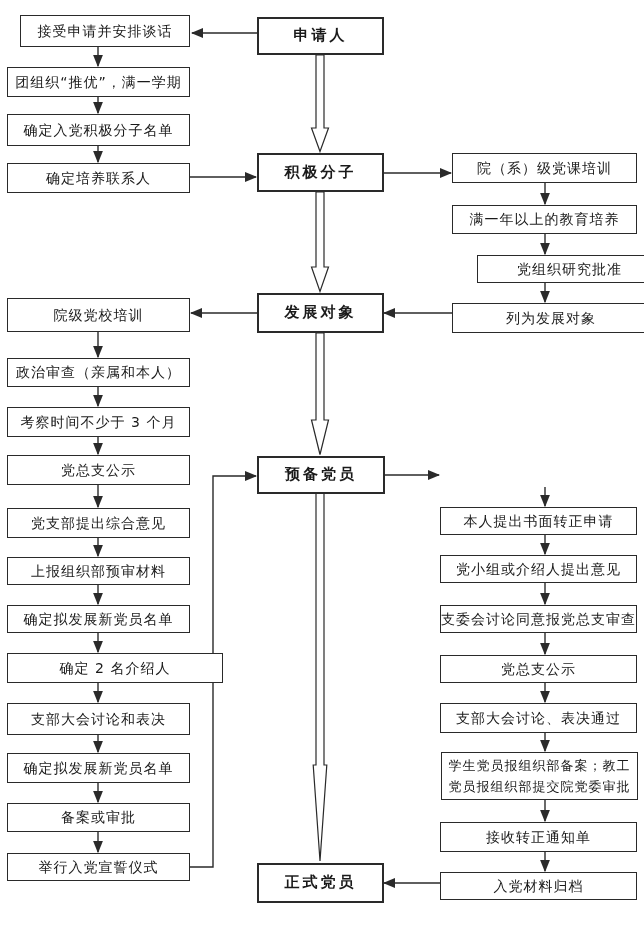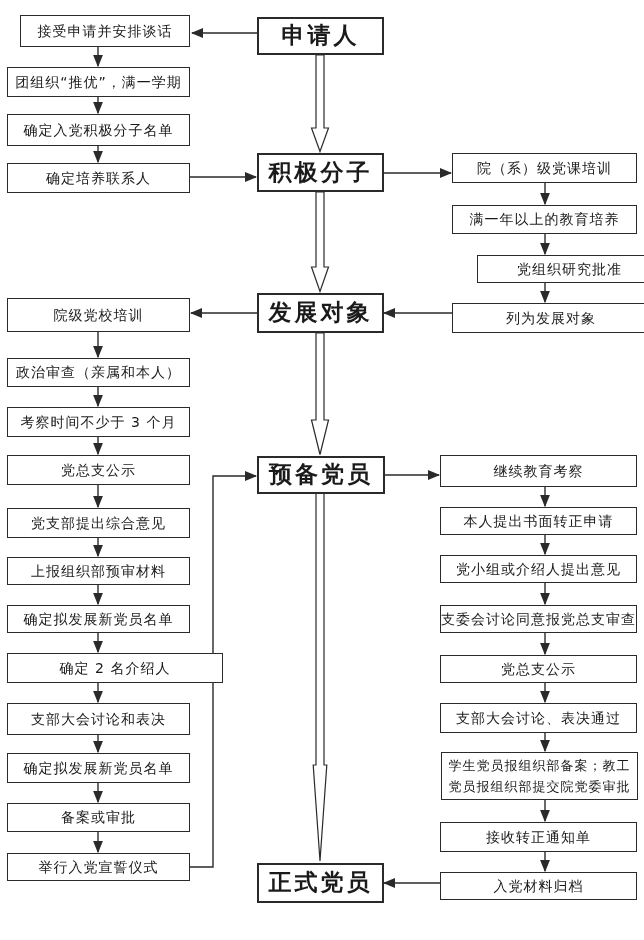--- a/index.html
+++ b/index.html
@@ -24,21 +24,21 @@
     text-align:center;
     font-size:14px;
     line-height:1.3;
     letter-spacing:1px;
     white-space:nowrap;
     color:#1a1a1a;
   }
   .node.main{
     border-width:2px;
     font-weight:bold;
-    font-size:23px;
+    font-size:15px;
     letter-spacing:3px;
   }
   .node.wrap{
     white-space:normal;
     font-size:13px;
     letter-spacing:1px;
     line-height:1.65;
     padding:0 1px;
   }
 </style>
@@ -135,21 +135,20 @@
   <div class="node" style="left:7px;top:455px;width:183px;height:30px">党总支公示</div>
   <div class="node" style="left:7px;top:508px;width:183px;height:30px">党支部提出综合意见</div>
   <div class="node" style="left:7px;top:557px;width:183px;height:28px">上报组织部预审材料</div>
   <div class="node" style="left:7px;top:605px;width:183px;height:28px">确定拟发展新党员名单</div>
   <div class="node" style="left:7px;top:653px;width:216px;height:30px">确定 2 名介绍人</div>
   <div class="node" style="left:7px;top:703px;width:183px;height:32px">支部大会讨论和表决</div>
   <div class="node" style="left:7px;top:753px;width:183px;height:30px">确定拟发展新党员名单</div>
   <div class="node" style="left:7px;top:803px;width:183px;height:29px">备案或审批</div>
   <div class="node" style="left:7px;top:853px;width:183px;height:28px">举行入党宣誓仪式</div>
 
-  <div class="node" style="left:440px;top:455px;width:197px;height:32px">继续教育考察</div>
   <div class="node" style="left:440px;top:507px;width:197px;height:28px">本人提出书面转正申请</div>
   <div class="node" style="left:440px;top:555px;width:197px;height:28px">党小组或介绍人提出意见</div>
   <div class="node" style="left:440px;top:605px;width:197px;height:28px">支委会讨论同意报党总支审查</div>
   <div class="node" style="left:440px;top:655px;width:197px;height:28px">党总支公示</div>
   <div class="node" style="left:440px;top:703px;width:197px;height:30px">支部大会讨论、表决通过</div>
   <div class="node wrap" style="left:441px;top:752px;width:197px;height:48px">学生党员报组织部备案；教工党员报组织部提交院党委审批</div>
   <div class="node" style="left:440px;top:822px;width:197px;height:30px">接收转正通知单</div>
   <div class="node" style="left:440px;top:872px;width:197px;height:28px">入党材料归档</div>
 
 </div>

